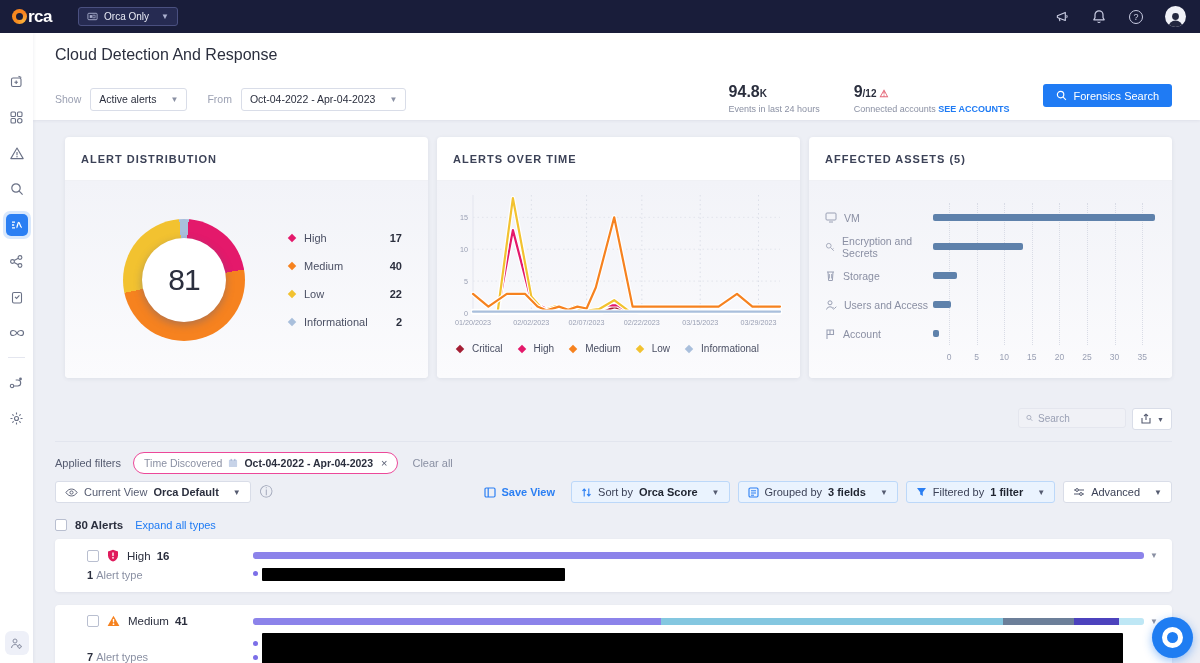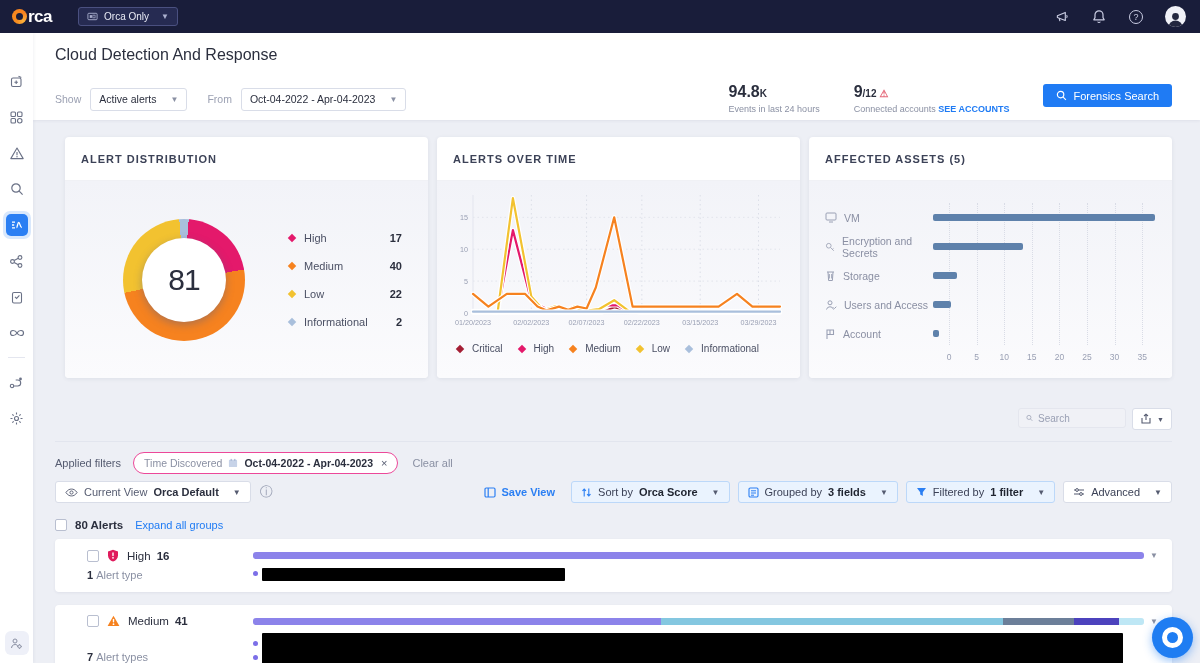--- a/index.html
+++ b/index.html
@@ -576,21 +576,21 @@
               </svg>
             <span>Advanced</span>
             <span class="caret">▼</span>
           </div>
         </div>
       </div>
 
       <div class="count-row">
         <span class="chk"></span>
         <span class="cnt">80 Alerts</span>
-        <span class="expand">Expand all groups</span>
+        <span class="expand">Expand all types</span>
       </div>
 
       <div class="group-card g-high">
         <div class="g-row1">
           <div class="g-left">
             <span class="chk"></span>
             <svg width="12" height="13" viewBox="0 0 12 13">
                 <path d="M6 .8 L11 2.6 v3.6 c0 3.2-2.1 5.3-5 6.4 C3.1 11.5 1 9.4 1 6.2 V2.6 Z" fill="#E01B5D"></path>
                 <rect x="5.3" y="3.2" width="1.4" height="4" rx=".7" fill="#fff"></rect>
                 <circle cx="6" cy="8.8" r=".9" fill="#fff"></circle>

